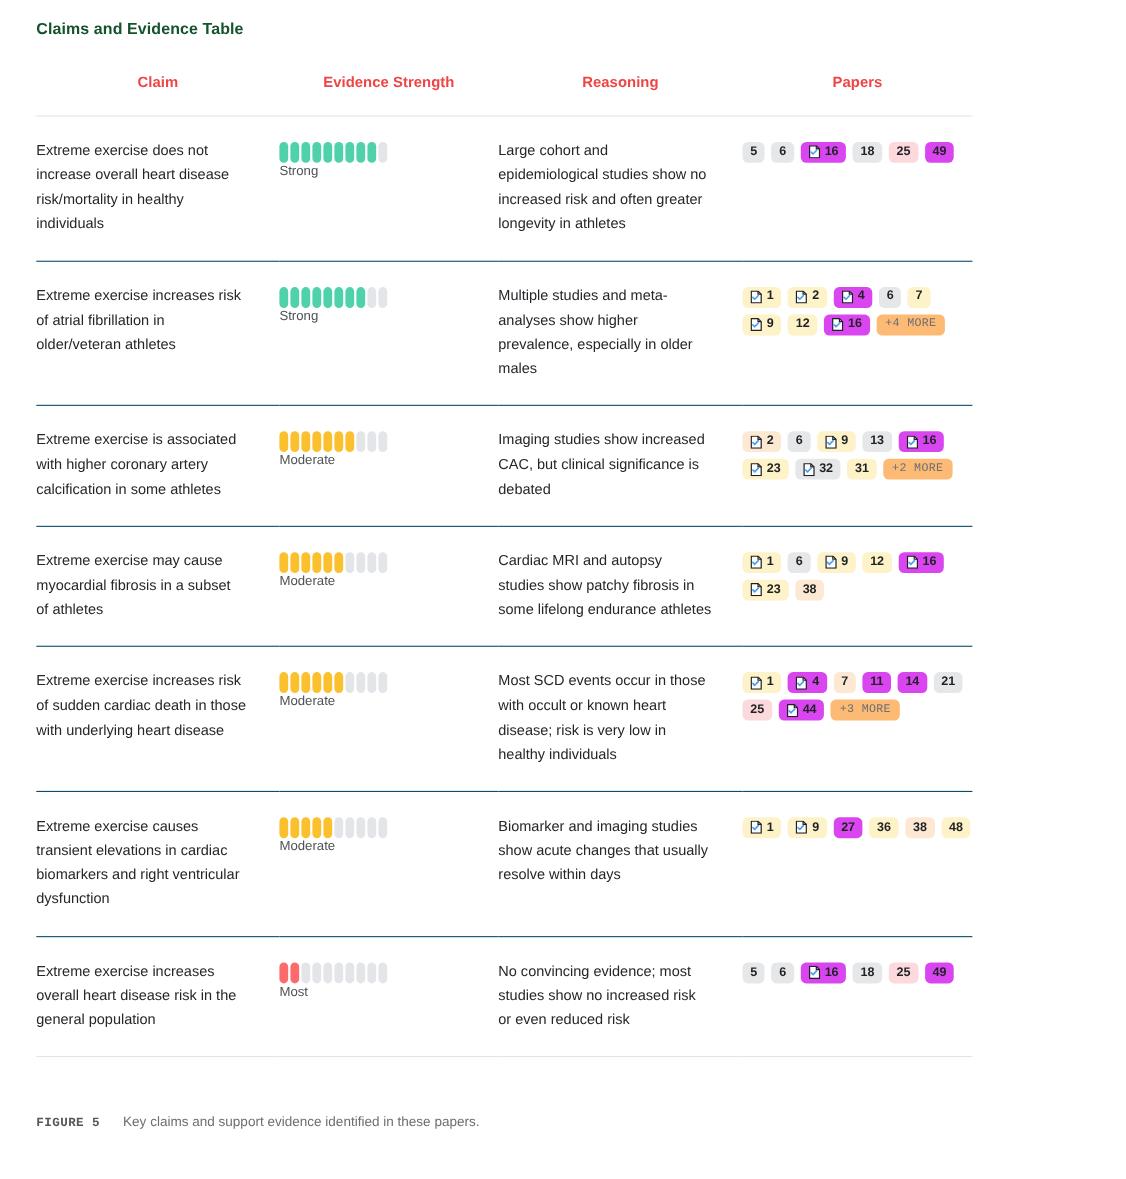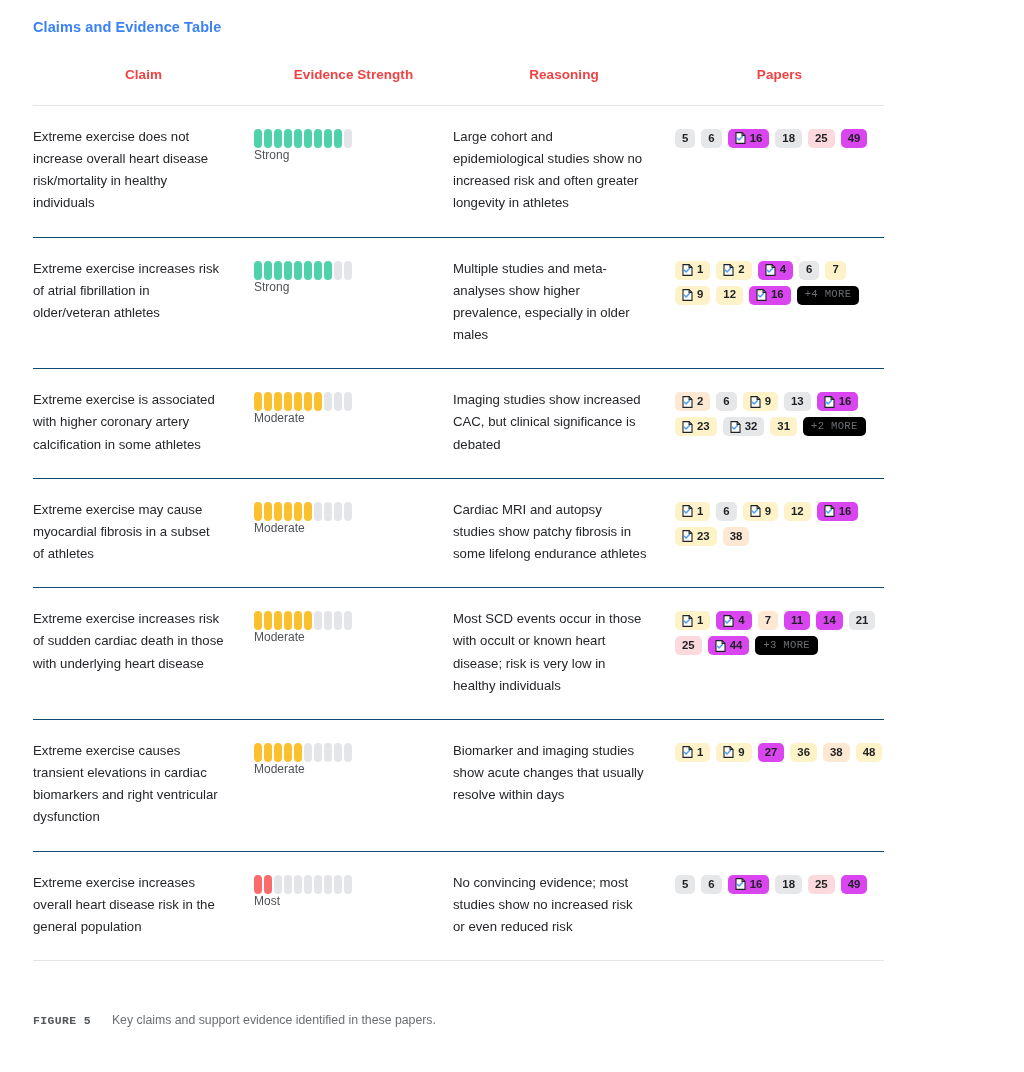--- a/index.html
+++ b/index.html
@@ -17,21 +17,21 @@
   .page {
     width: 1024px;
     height: 1072px;
     position: relative;
     box-sizing: border-box;
     padding: 18px 130px 0 33px;
   }
   .figure-title {
     font-size: 14.5px;
     font-weight: bold;
-    color: #3b82f6;
+    color: #14532d;
     letter-spacing: 0.1px;
     margin: 0 0 30px 0;
     line-height: 1.3;
   }
   table.claims {
     width: 851px;
     border-collapse: collapse;
     table-layout: fixed;
   }
   table.claims col.c-claim   { width: 221px; }
@@ -107,21 +107,21 @@
     background: #e6e7e9;
     white-space: nowrap;
     box-sizing: border-box;
   }
   .badge.tone-grey   { background: #e6e7e9; }
   .badge.tone-teal   { background: #d946ef; }
   .badge.tone-yellow { background: #fdf2c8; }
   .badge.tone-peach  { background: #fde8d4; }
   .badge.tone-pink   { background: #fcd9dc; }
   .badge.more {
-    background: #000000;
+    background: #fdba74;
     color: #6b6e73;
     font-family: "Liberation Mono", monospace;
     font-weight: normal;
     font-size: 10.6px;
     letter-spacing: 0.3px;
     padding: 0 8px;
   }
   .doc-icon {
     width: 11px;
     height: 12px;

